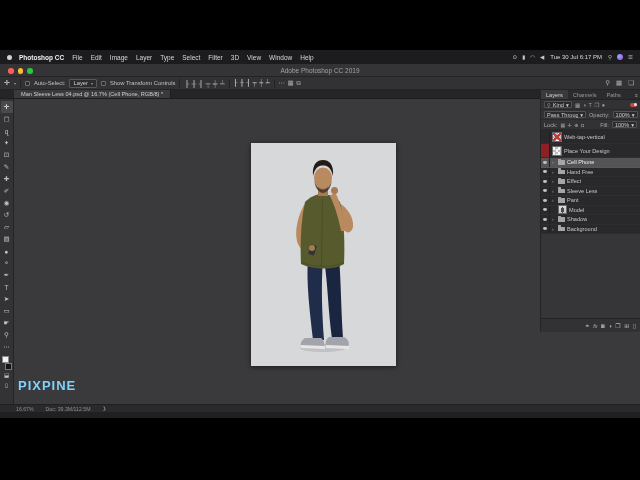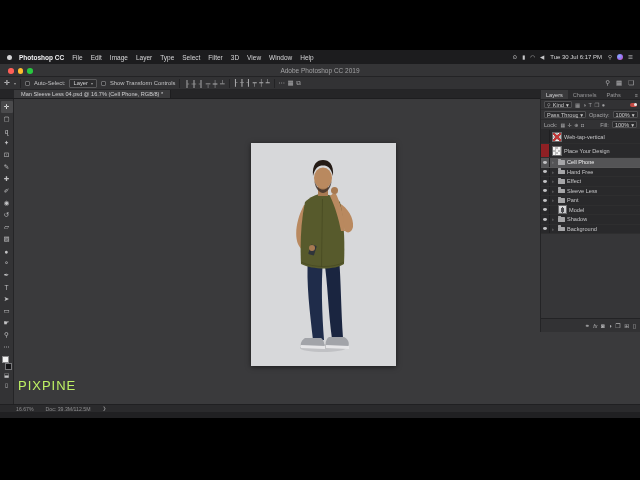--- a/index.html
+++ b/index.html
@@ -58,22 +58,22 @@
   #swatches { position:relative; width:12px; height:14px; margin-top:3px; }
   #swatch-bg { position:absolute; right:1px; bottom:0; width:7px; height:7px; background:#151517; border:1px solid #77777a; }
   #swatch-fg { position:absolute; left:1px; top:0; width:7px; height:7px; background:#f2f2f2; border:1px solid #88888a; }
   .tool.small { font-size:5.5px; height:10px; }
 
   
   #pasteboard { position:absolute; left:14px; top:49px; width:626px; height:305px; background:#3a3a3c; }
   #canvas { position:absolute; left:237px; top:44px; width:145px; height:223px;
     box-shadow:0 1px 5px rgba(0,0,0,.55); }
   #canvas svg { display:block; }
-  #watermark { position:absolute; left:4px; top:279px; font-size:13px; font-weight:normal;
-    letter-spacing:1px; color:#bef264; }
+  #watermark { position:absolute; left:4px; top:279px; font-size:13px; font-weight:bold;
+    letter-spacing:1px; color:#7dd3fc; }
 
   
   #dock { position:absolute; left:540px; top:40px; width:100px; height:242px; background:#323234;
     border-left:1px solid #242426; display:flex; flex-direction:column; font-size:5.6px; color:#bfbfc1; }
   #ptabs { height:10px; background:#2b2b2d; display:flex; align-items:stretch; position:relative;
     border-bottom:1px solid #222224; }
   .ptab { padding:0 5px; display:flex; align-items:center; color:#98989a; }
   .ptab.active { background:#3a3a3c; color:#d6d6d8; }
   #panel-menu { position:absolute; right:2px; top:2px; font-size:5px; color:#a8a8aa; }
   .prow { height:10px; display:flex; align-items:center; gap:3px; padding:0 3px;

